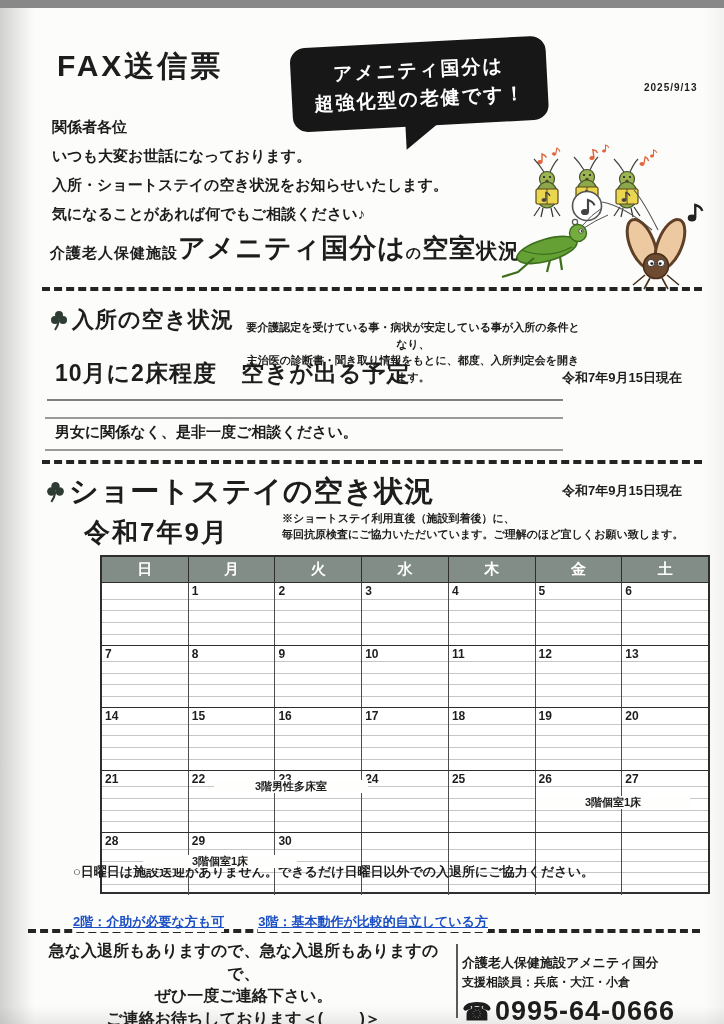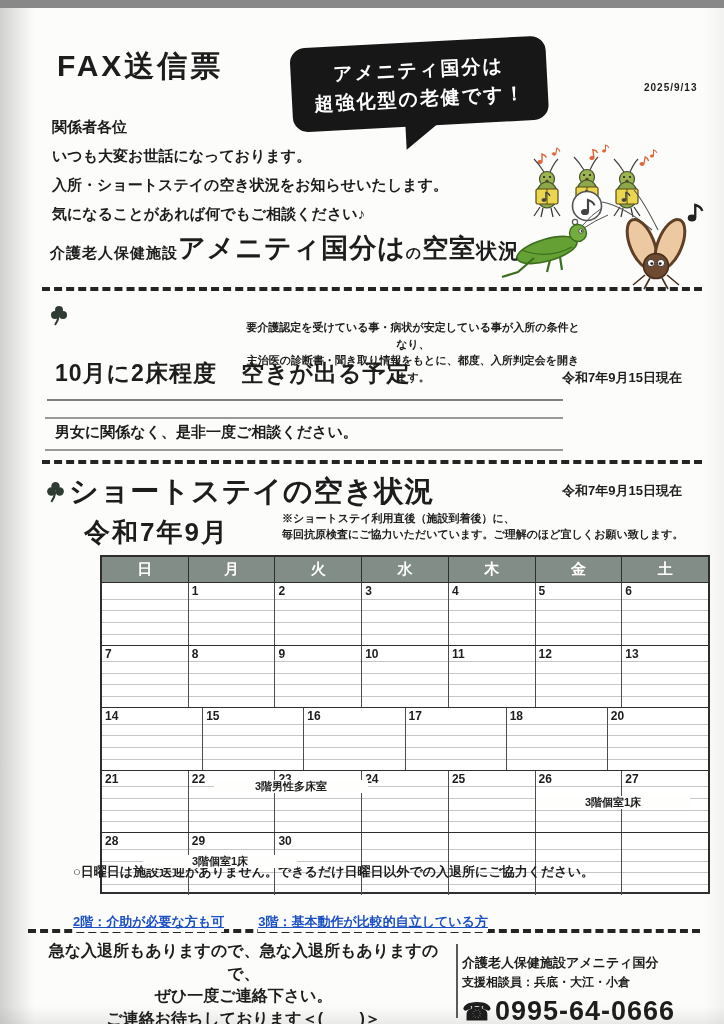--- a/index.html
+++ b/index.html
@@ -175,20 +175,21 @@
 
   <div class="abs dashed dash1"></div>
 
   <div class="abs sec-head adm-head">
     <svg class="clover" width="18" height="21" viewBox="0 0 18 21">
       <circle cx="9" cy="5" r="4" fill="#2f3c34"></circle>
         <circle cx="5" cy="10" r="4" fill="#2f3c34"></circle>
       <circle cx="13" cy="10" r="4" fill="#2f3c34"></circle>
         <path d="M9 10 Q8 16 5 20" stroke="#2f3c34" stroke-width="2" fill="none"></path>
     </svg>
+    <span>入所の空き状況</span>
   </div>
   <div class="abs adm-note">
     <div>要介護認定を受けている事・病状が安定している事が入所の条件となり、</div>
     <div>主治医の診断書・聞き取り情報をもとに、都度、入所判定会を開きます。</div>
   </div>
   <div class="abs avail">10月に2床程度　空きが出る予定</div>
   <div class="abs asof adm-asof">令和7年9月15日現在</div>
   <div class="abs thin-rule rule-a"></div>
   <div class="abs thin-rule rule-b"></div>
   <div class="abs consult">男女に関係なく、是非一度ご相談ください。</div>
@@ -355,20 +356,27 @@
             <i class="cal-rule" style="top: 50.6px;"></i>
           </div>
           <div class="cal-cell">
             <span class="cal-date">18</span>
             <i class="cal-rule" style="top: 15.5px;"></i>
             <i class="cal-rule" style="top: 27.2px;"></i>
             <i class="cal-rule" style="top: 38.9px;"></i>
             <i class="cal-rule" style="top: 50.6px;"></i>
           </div>
           <div class="cal-cell">
+            <span class="cal-date">19</span>
+            <i class="cal-rule" style="top: 15.5px;"></i>
+            <i class="cal-rule" style="top: 27.2px;"></i>
+            <i class="cal-rule" style="top: 38.9px;"></i>
+            <i class="cal-rule" style="top: 50.6px;"></i>
+          </div>
+          <div class="cal-cell">
             <span class="cal-date">20</span>
             <i class="cal-rule" style="top: 15.5px;"></i>
             <i class="cal-rule" style="top: 27.2px;"></i>
             <i class="cal-rule" style="top: 38.9px;"></i>
             <i class="cal-rule" style="top: 50.6px;"></i>
           </div>
         </div>
         <div class="cal-week">
           <div class="cal-cell">
             <span class="cal-date">21</span>

